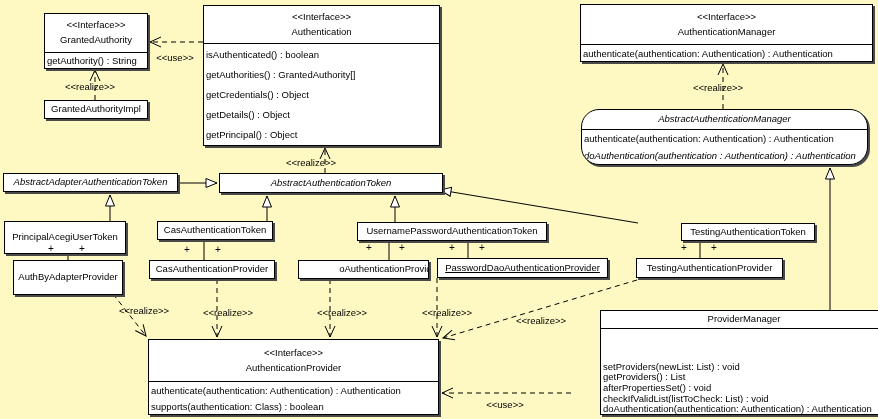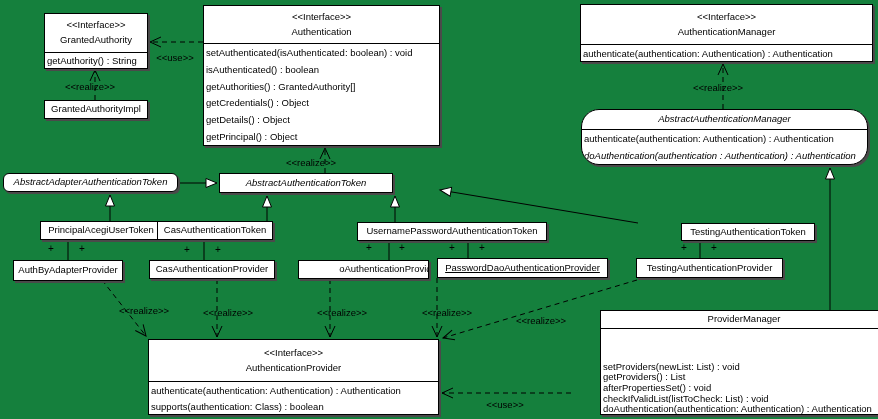--- a/index.html
+++ b/index.html
@@ -1,17 +1,17 @@
 <!DOCTYPE html>
 <html><head>
 <meta charset="utf-8">
 <style>
   html,body{margin:0;padding:0;background:#efefef;}
   #diagram{
-    position:relative;width:878px;height:419px;background:#15803d;
+    position:relative;width:878px;height:419px;background:#fef9c3;
     font-family:"Liberation Sans","DejaVu Sans",sans-serif;
     font-size:9.5px;color:#000;overflow:hidden;
   }
   #connector-layer{position:absolute;left:0;top:0;}
   .uml-class{
     position:absolute;background:#fff;border:1px solid #000;
     box-shadow:2px 2px 0 #4a4a4a;box-sizing:border-box;
     display:flex;flex-direction:column;overflow:hidden;
   }
   .hdr{display:flex;flex-direction:column;justify-content:center;align-items:center;
@@ -74,21 +74,20 @@
         <div class="hdr full">
           <div class="">GrantedAuthorityImpl</div>
         </div>
       </div>
       <div class="uml-class" style="left: 203px; top: 5px; width: 237px; height: 141px;">
         <div class="hdr sep" style="height: 37px;">
           <div>&lt;&lt;Interface&gt;&gt;</div>
           <div class="">Authentication</div>
         </div>
         <div class="methods">
-          <div class="m">setAuthenticated(isAuthenticated: boolean) : void</div>
           <div class="m">isAuthenticated() : boolean</div>
           <div class="m">getAuthorities() : GrantedAuthority[]</div>
           <div class="m">getCredentials() : Object</div>
           <div class="m">getDetails() : Object</div>
           <div class="m">getPrincipal() : Object</div>
         </div>
       </div>
       <div class="uml-class" style="left: 580px; top: 4px; width: 293px; height: 58px;">
         <div class="hdr sep" style="height: 39px;">
           <div>&lt;&lt;Interface&gt;&gt;</div>
@@ -100,51 +99,51 @@
       </div>
       <div class="uml-class" style="left: 581px; top: 109px; width: 287px; height: 56px; border-radius: 18px;">
         <div class="hdr sep" style="height: 19px;">
           <div class="it">AbstractAuthenticationManager</div>
         </div>
         <div class="methods">
           <div class="m">authenticate(authentication: Authentication) : Authentication</div>
           <div class="m it">doAuthentication(authentication : Authentication) : Authentication</div>
         </div>
       </div>
-      <div class="uml-class" style="left: 3px; top: 173px; width: 175px; height: 19px; border-radius: 6px;">
+      <div class="uml-class" style="left: 3px; top: 173px; width: 175px; height: 19px;">
         <div class="hdr full">
           <div class="it">AbstractAdapterAuthenticationToken</div>
         </div>
       </div>
-      <div class="uml-class" style="left: 219px; top: 173px; width: 174px; height: 20px;">
+      <div class="uml-class" style="left: 219px; top: 173px; width: 224px; height: 20px;">
         <div class="hdr full">
           <div class="it">AbstractAuthenticationToken</div>
         </div>
       </div>
-      <div class="uml-class" style="left: 4px; top: 221px; width: 122px; height: 19px; margin-left: 36px;">
+      <div class="uml-class" style="left: 4px; top: 221px; width: 122px; height: 33px;">
         <div class="hdr full">
           <div class="">PrincipalAcegiUserToken</div>
         </div>
       </div>
       <div class="uml-class" style="left: 157px; top: 221px; width: 116px; height: 19px;">
         <div class="hdr full">
           <div class="">CasAuthenticationToken</div>
         </div>
       </div>
       <div class="uml-class" style="left: 357px; top: 222px; width: 190px; height: 19px;">
         <div class="hdr full">
           <div class="">UsernamePasswordAuthenticationToken</div>
         </div>
       </div>
       <div class="uml-class" style="left: 637px; top: 223px; width: 134px; height: 18px; margin-left: 44px;">
         <div class="hdr full">
           <div class="">TestingAuthenticationToken</div>
         </div>
       </div>
-      <div class="uml-class" style="left: 13px; top: 260px; width: 110px; height: 21px;">
+      <div class="uml-class" style="left: 13px; top: 260px; width: 110px; height: 35px;">
         <div class="hdr full">
           <div class="">AuthByAdapterProvider</div>
         </div>
       </div>
       <div class="uml-class" style="left: 149px; top: 260px; width: 126px; height: 19px;">
         <div class="hdr full">
           <div class="">CasAuthenticationProvider</div>
         </div>
       </div>
       <div class="uml-class" style="left: 298px; top: 260px; width: 131px; height: 19px; padding-left: 40px;">

